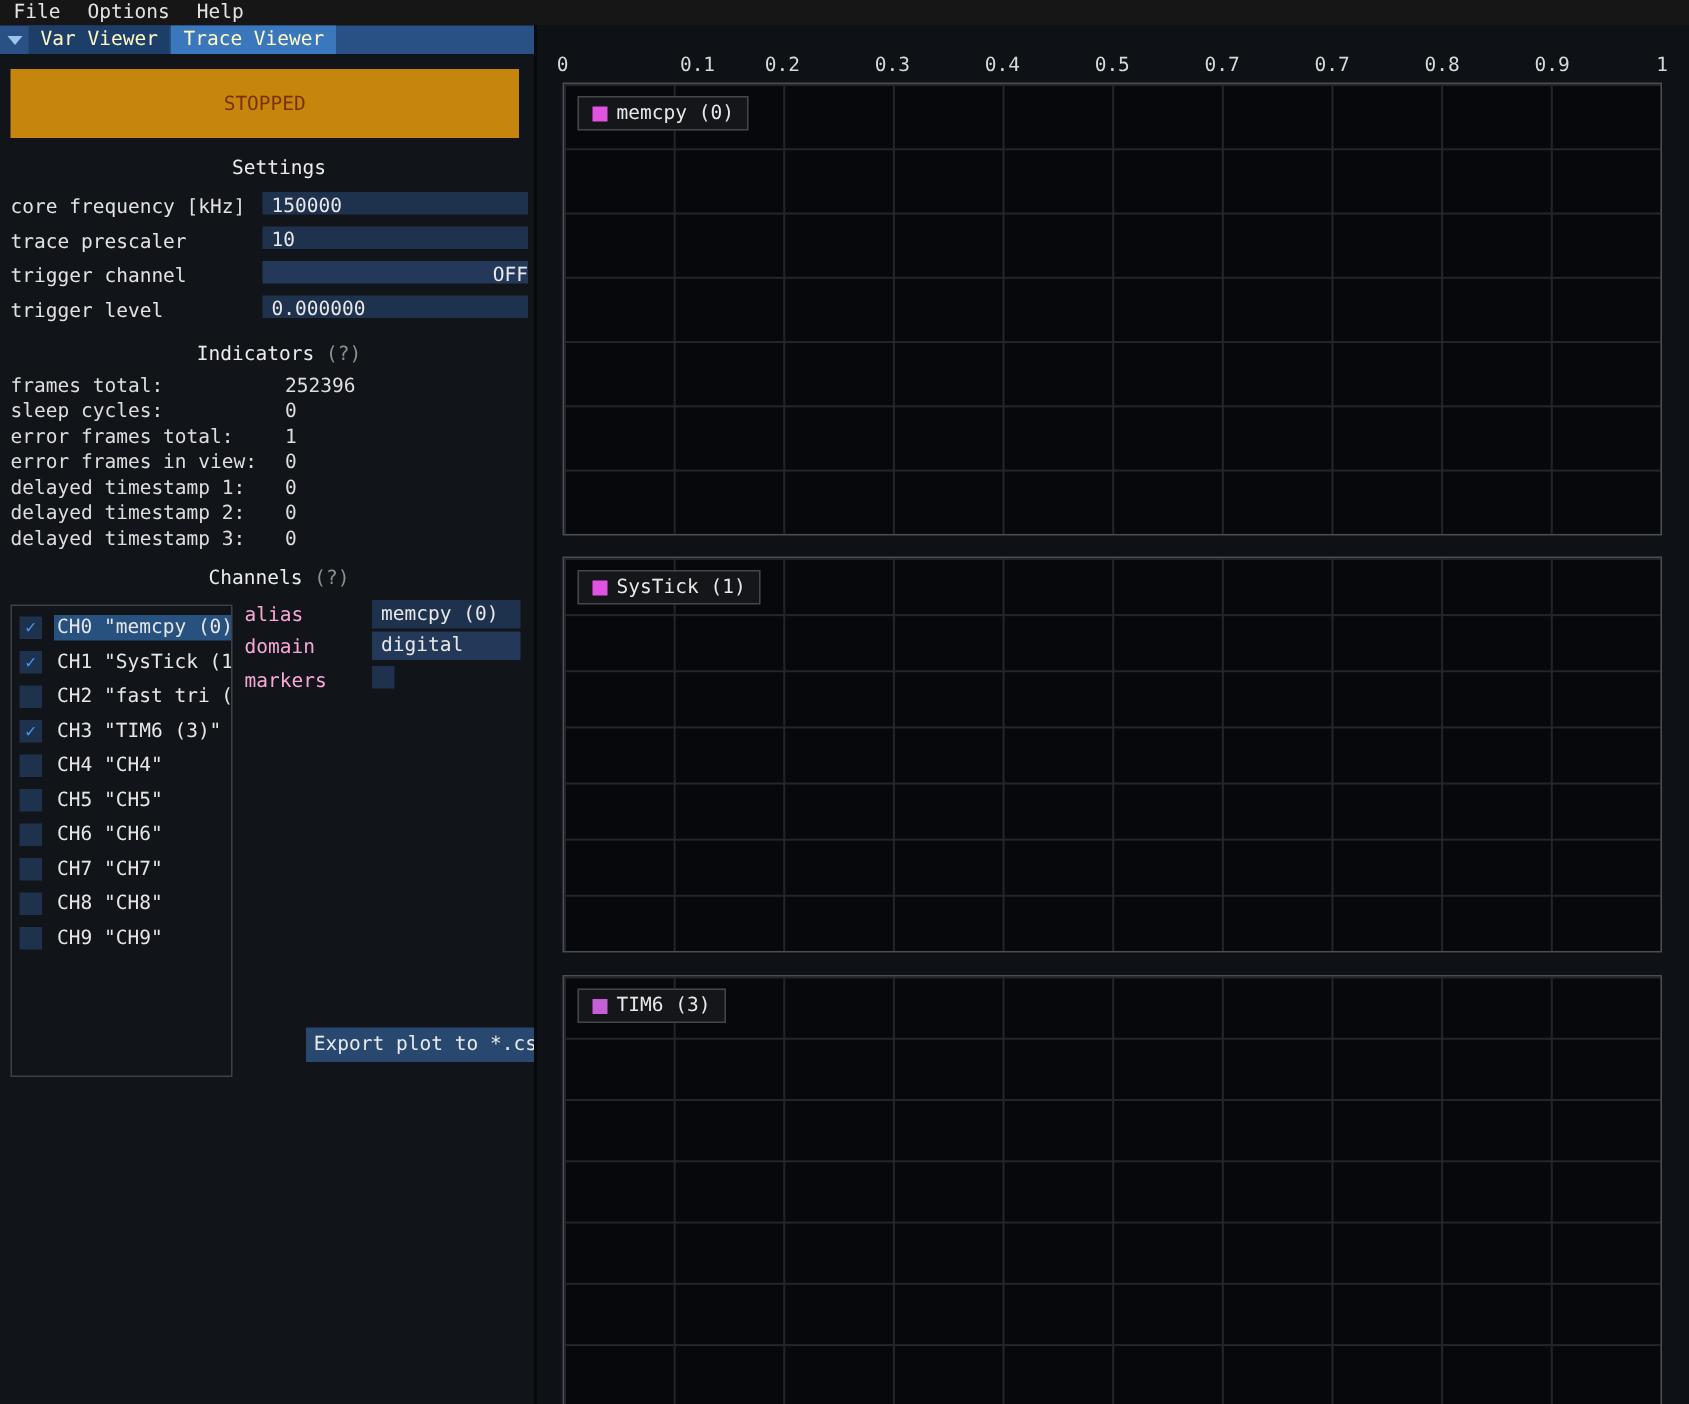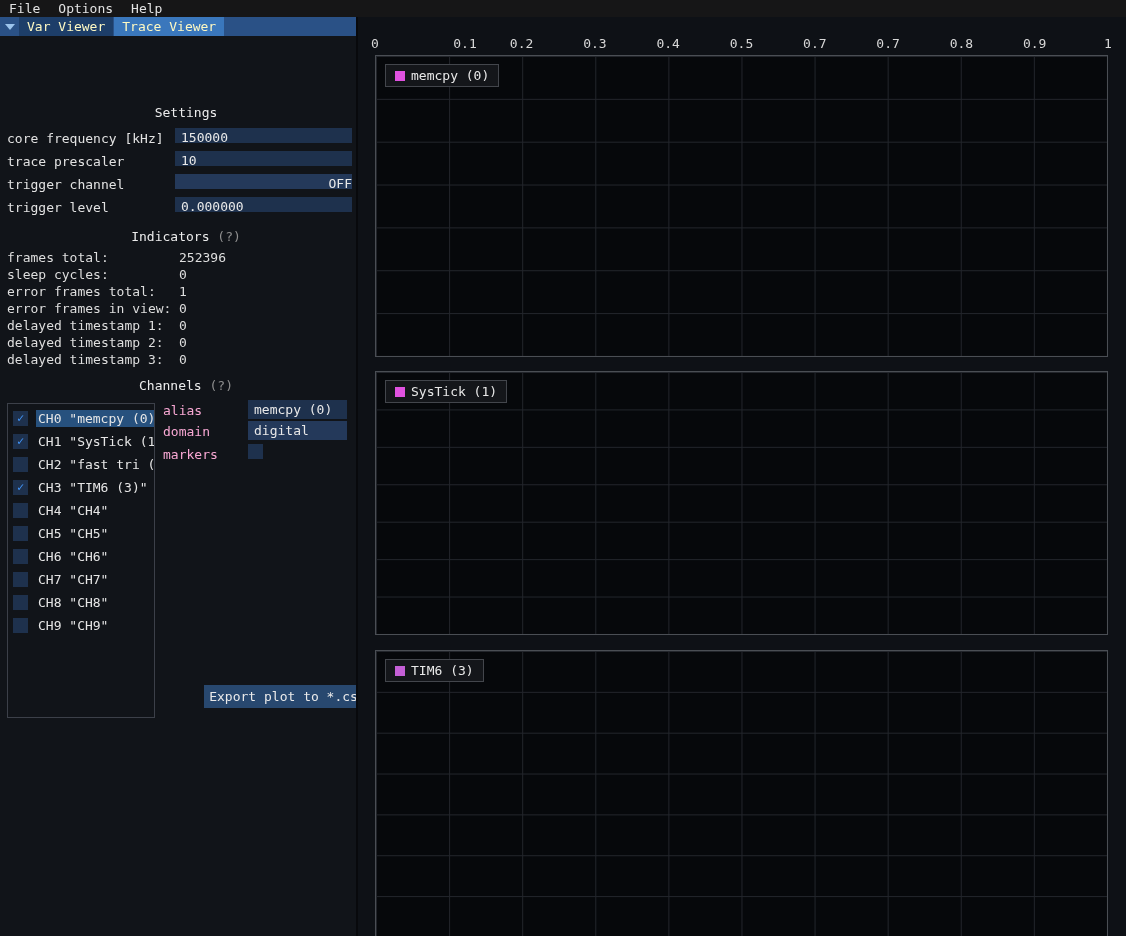--- a/index.html
+++ b/index.html
@@ -40,21 +40,21 @@
   .abs { position:absolute; left:0; width:100%; }
   .set-row { position:relative; height:23px; }
   .set-label { position:absolute; left:7px; top:4px; color:#e2e2e2; }
   .set-input { position:absolute; left:175px; top:1px; width:177px; height:15px;
     line-height:19px; padding-left:6px; background:#1e314d; color:#e8e8e8;
     overflow:hidden; white-space:nowrap; }
   .set-input.combo { background:#24395a;text-align:right; }
 
   .ind-row { height:17px; display:flex; }
   .ind-label { margin-left:7px; width:172px; color:#dedede; }
-  .ind-value { color:#dedede; }
+  .ind-value { color:#dedede;margin-left:11px; }
 
   .chlist { position:absolute; left:7px; top:386px; width:148px; height:315px;
     border:1px solid #3c4049; padding-top:3px; overflow:hidden; }
   .ch-row { height:23px; display:flex; align-items:center; padding-left:5px; cursor:default; }
   .cbx { width:15px; height:15px; background:#1e314d; flex:0 0 15px;
     text-align:center; line-height:15px; font-size:12px; color:#4296fa; }
   .ch-label { margin-left:8px; flex:1; height:17px; line-height:17px;
     white-space:nowrap; overflow:hidden; padding-left:2px; color:#e6e6e6; }
   .ch-row.selected .ch-label { background:#27517e; }
 
@@ -97,20 +97,21 @@
   <div class="tabbar">
     <div class="collapse">
       <span class="tri"></span>
     </div>
     <div id="tabs">
         <span class="tab">Var Viewer</span>
         <span class="tab active">Trace Viewer</span>
       </div>
   </div>
 
+  <button id="stopped" class="stopped" style="background: rgb(198, 134, 13); color: rgb(122, 50, 0);">STOPPED</button>
 
   <div class="sec" style="top:88px">
     <span>Settings</span>
   </div>
   <div id="settings-rows" class="abs" style="top:110px">
       <div class="set-row">
         <span class="set-label">core frequency [kHz]</span>
         <div class="set-input">150000</div>
       </div>
       <div class="set-row">

